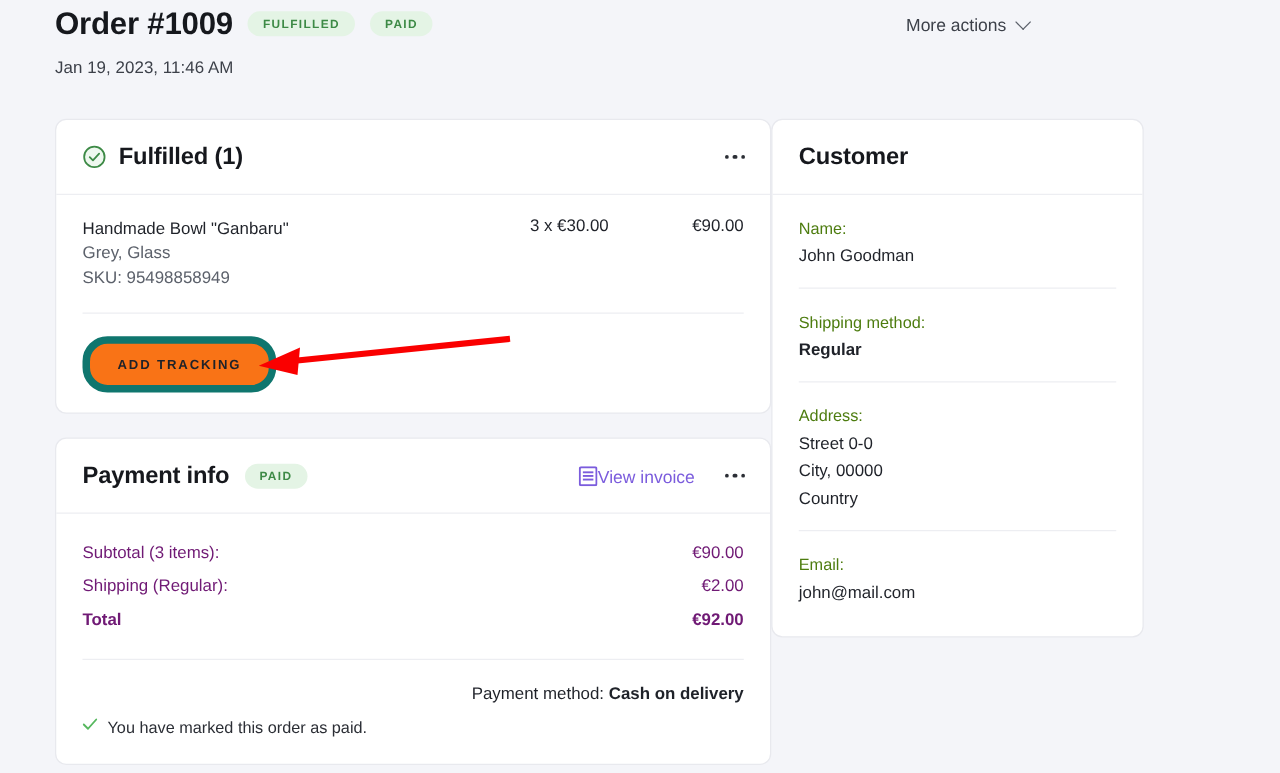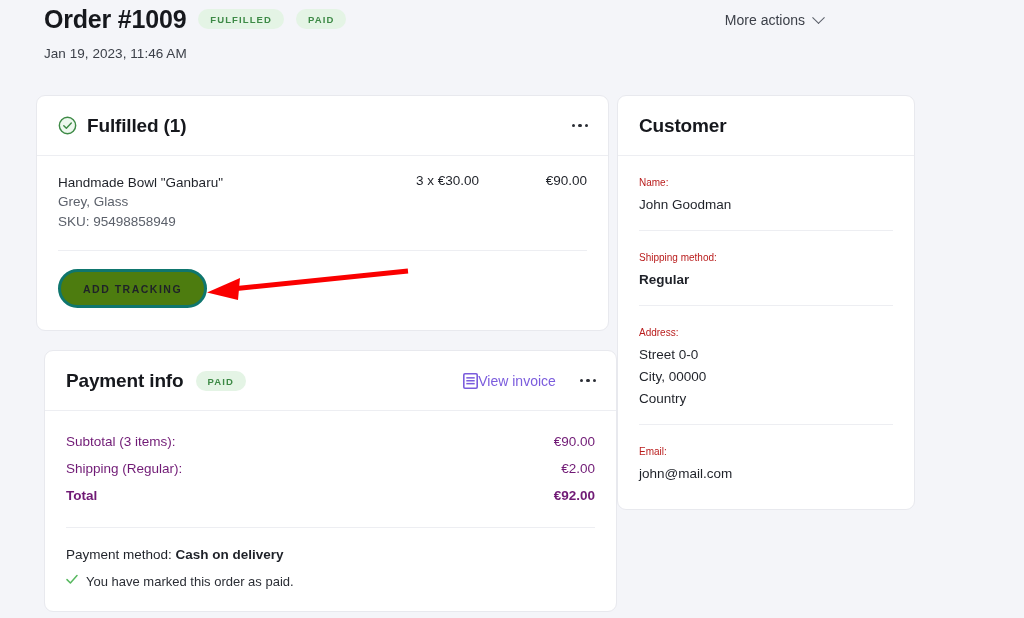--- a/index.html
+++ b/index.html
@@ -89,21 +89,21 @@
   }
 
   
   .card {
     position: absolute;
     background: #ffffff;
     border: 1px solid #e8e9ee;
     border-radius: 9px;
   }
 
-  #card-fulfilled { left: 36px; top: 95px; width: 573px; height: 236px; }
+  #card-fulfilled { left: 44px; top: 95px; width: 573px; height: 236px; }
   #card-payment   { left: 44px; top: 350px; width: 573px; height: 262px; }
   #card-customer  { left: 617px; top: 95px; width: 298px; height: 415px; }
 
   .card-head {
     position: relative;
     height: 60px;
     display: flex;
     align-items: center;
     padding: 0 18px 0 21px;
     border-bottom: 1px solid #edeef2;
@@ -162,23 +162,23 @@
   .li-sub { color: #5c616b; line-height: 20px; }
   .li-qty { width: 120px; text-align: right; color: #1f2229; padding-right: 28px; }
   .li-total { width: 80px; text-align: right; color: #1f2229; }
 
   .divider { height: 1px; background: #edeef2; margin: 18px 0 0 0; }
 
   .btn-track {
     display: inline-block;
     margin: 18px 0 0 0;
     padding: 11px 22px 10px 22px;
-    border: 3px solid #0f766e;
+    border: 6px solid #0f766e;
     border-radius: 20px;
-    background: #4d7c0f;
+    background: #f97316;
     font-size: 10.5px;
     font-weight: bold;
     letter-spacing: 1.5px;
     color: #1f2229;
     cursor: pointer;
     font-family: "Liberation Sans", sans-serif;
   }
 
   
   .pay-rows { font-size: 13.5px; }
@@ -188,35 +188,36 @@
     line-height: 27px;
     color: #701a75;
   }
   .pay-row.total { font-weight: bold; }
 
   .pay-method {
     font-size: 13.5px;
     line-height: 20px;
     margin-top: 17px;
     color: #1f2229;
+    text-align: right;
   }
   .pay-method b { font-weight: bold; }
 
   .paid-note {
     display: flex;
     align-items: flex-start;
     gap: 8px;
     font-size: 13px;
     color: #2b2e35;
     margin-top: 9px;
   }
 
   
   .cust-block { padding: 16px 21px 14px 21px; }
-  .cust-label { font-size: 10px; color: #b91c1c; line-height: 22px; }
+  .cust-label { font-size: 13px; color: #4d7c0f; line-height: 22px; }
   .cust-value { font-size: 13.5px; color: #1f2229; line-height: 22px; }
   .cust-value.bold { font-weight: bold; }
   .cust-sep { height: 1px; background: #edeef2; margin: 0 21px; }
 
   
   .arrow-layer {
     position: absolute;
     left: 0; top: 0;
     width: 1024px; height: 618px;
     pointer-events: none;

